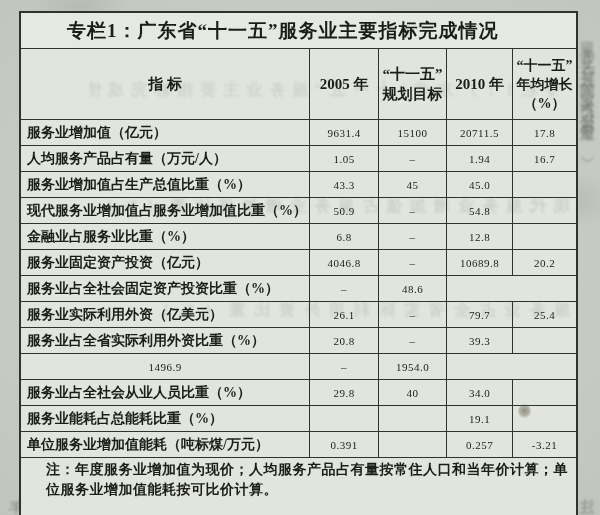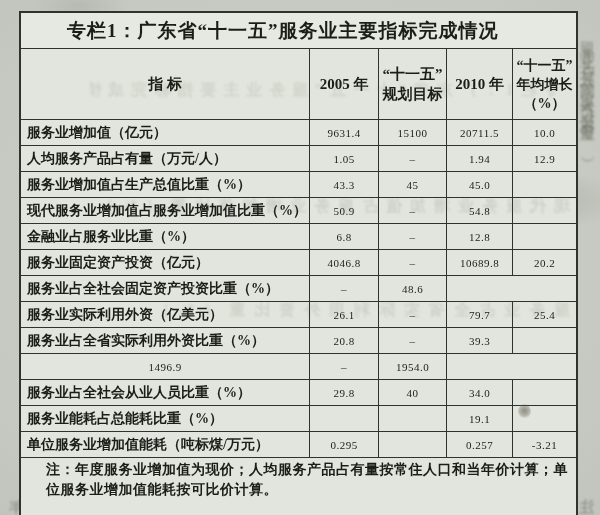--- a/index.html
+++ b/index.html
@@ -154,28 +154,28 @@
         <span>年均增长</span>
         <span>（%）</span>
       </div>
     </div>
 
     <div class="grid-row tr">
       <div class="td label">服务业增加值（亿元）</div>
       <div class="td num">9631.4</div>
       <div class="td num">15100</div>
       <div class="td num">20711.5</div>
-      <div class="td num">10.0</div>
+      <div class="td num">17.8</div>
     </div>
     <div class="grid-row tr">
       <div class="td label">人均服务产品占有量（万元/人）</div>
       <div class="td num">1.05</div>
       <div class="td num">–</div>
       <div class="td num">1.94</div>
-      <div class="td num">12.9</div>
+      <div class="td num">16.7</div>
     </div>
     <div class="grid-row tr">
       <div class="td label">服务业增加值占生产总值比重（%）</div>
       <div class="td num">43.3</div>
       <div class="td num">45</div>
       <div class="td num">45.0</div>
       <div class="td num"></div>
     </div>
     <div class="grid-row tr">
       <div class="td label">现代服务业增加值占服务业增加值比重（%）</div>
@@ -233,21 +233,21 @@
     </div>
     <div class="grid-row tr">
       <div class="td label">服务业能耗占总能耗比重（%）</div>
       <div class="td num"></div>
       <div class="td num"></div>
       <div class="td num">19.1</div>
       <div class="td num"></div>
     </div>
     <div class="grid-row tr">
       <div class="td label">单位服务业增加值能耗（吨标煤/万元）</div>
-      <div class="td num">0.295</div>
+      <div class="td num">0.391</div>
       <div class="td num"></div>
       <div class="td num">0.257</div>
       <div class="td num">-3.21</div>
     </div>
 
     <div class="note-row">注：年度服务业增加值为现价；人均服务产品占有量按常住人口和当年价计算；单位服务业增加值能耗按可比价计算。</div>
   </div>
 
   <div class="stain"></div>
 </div>

